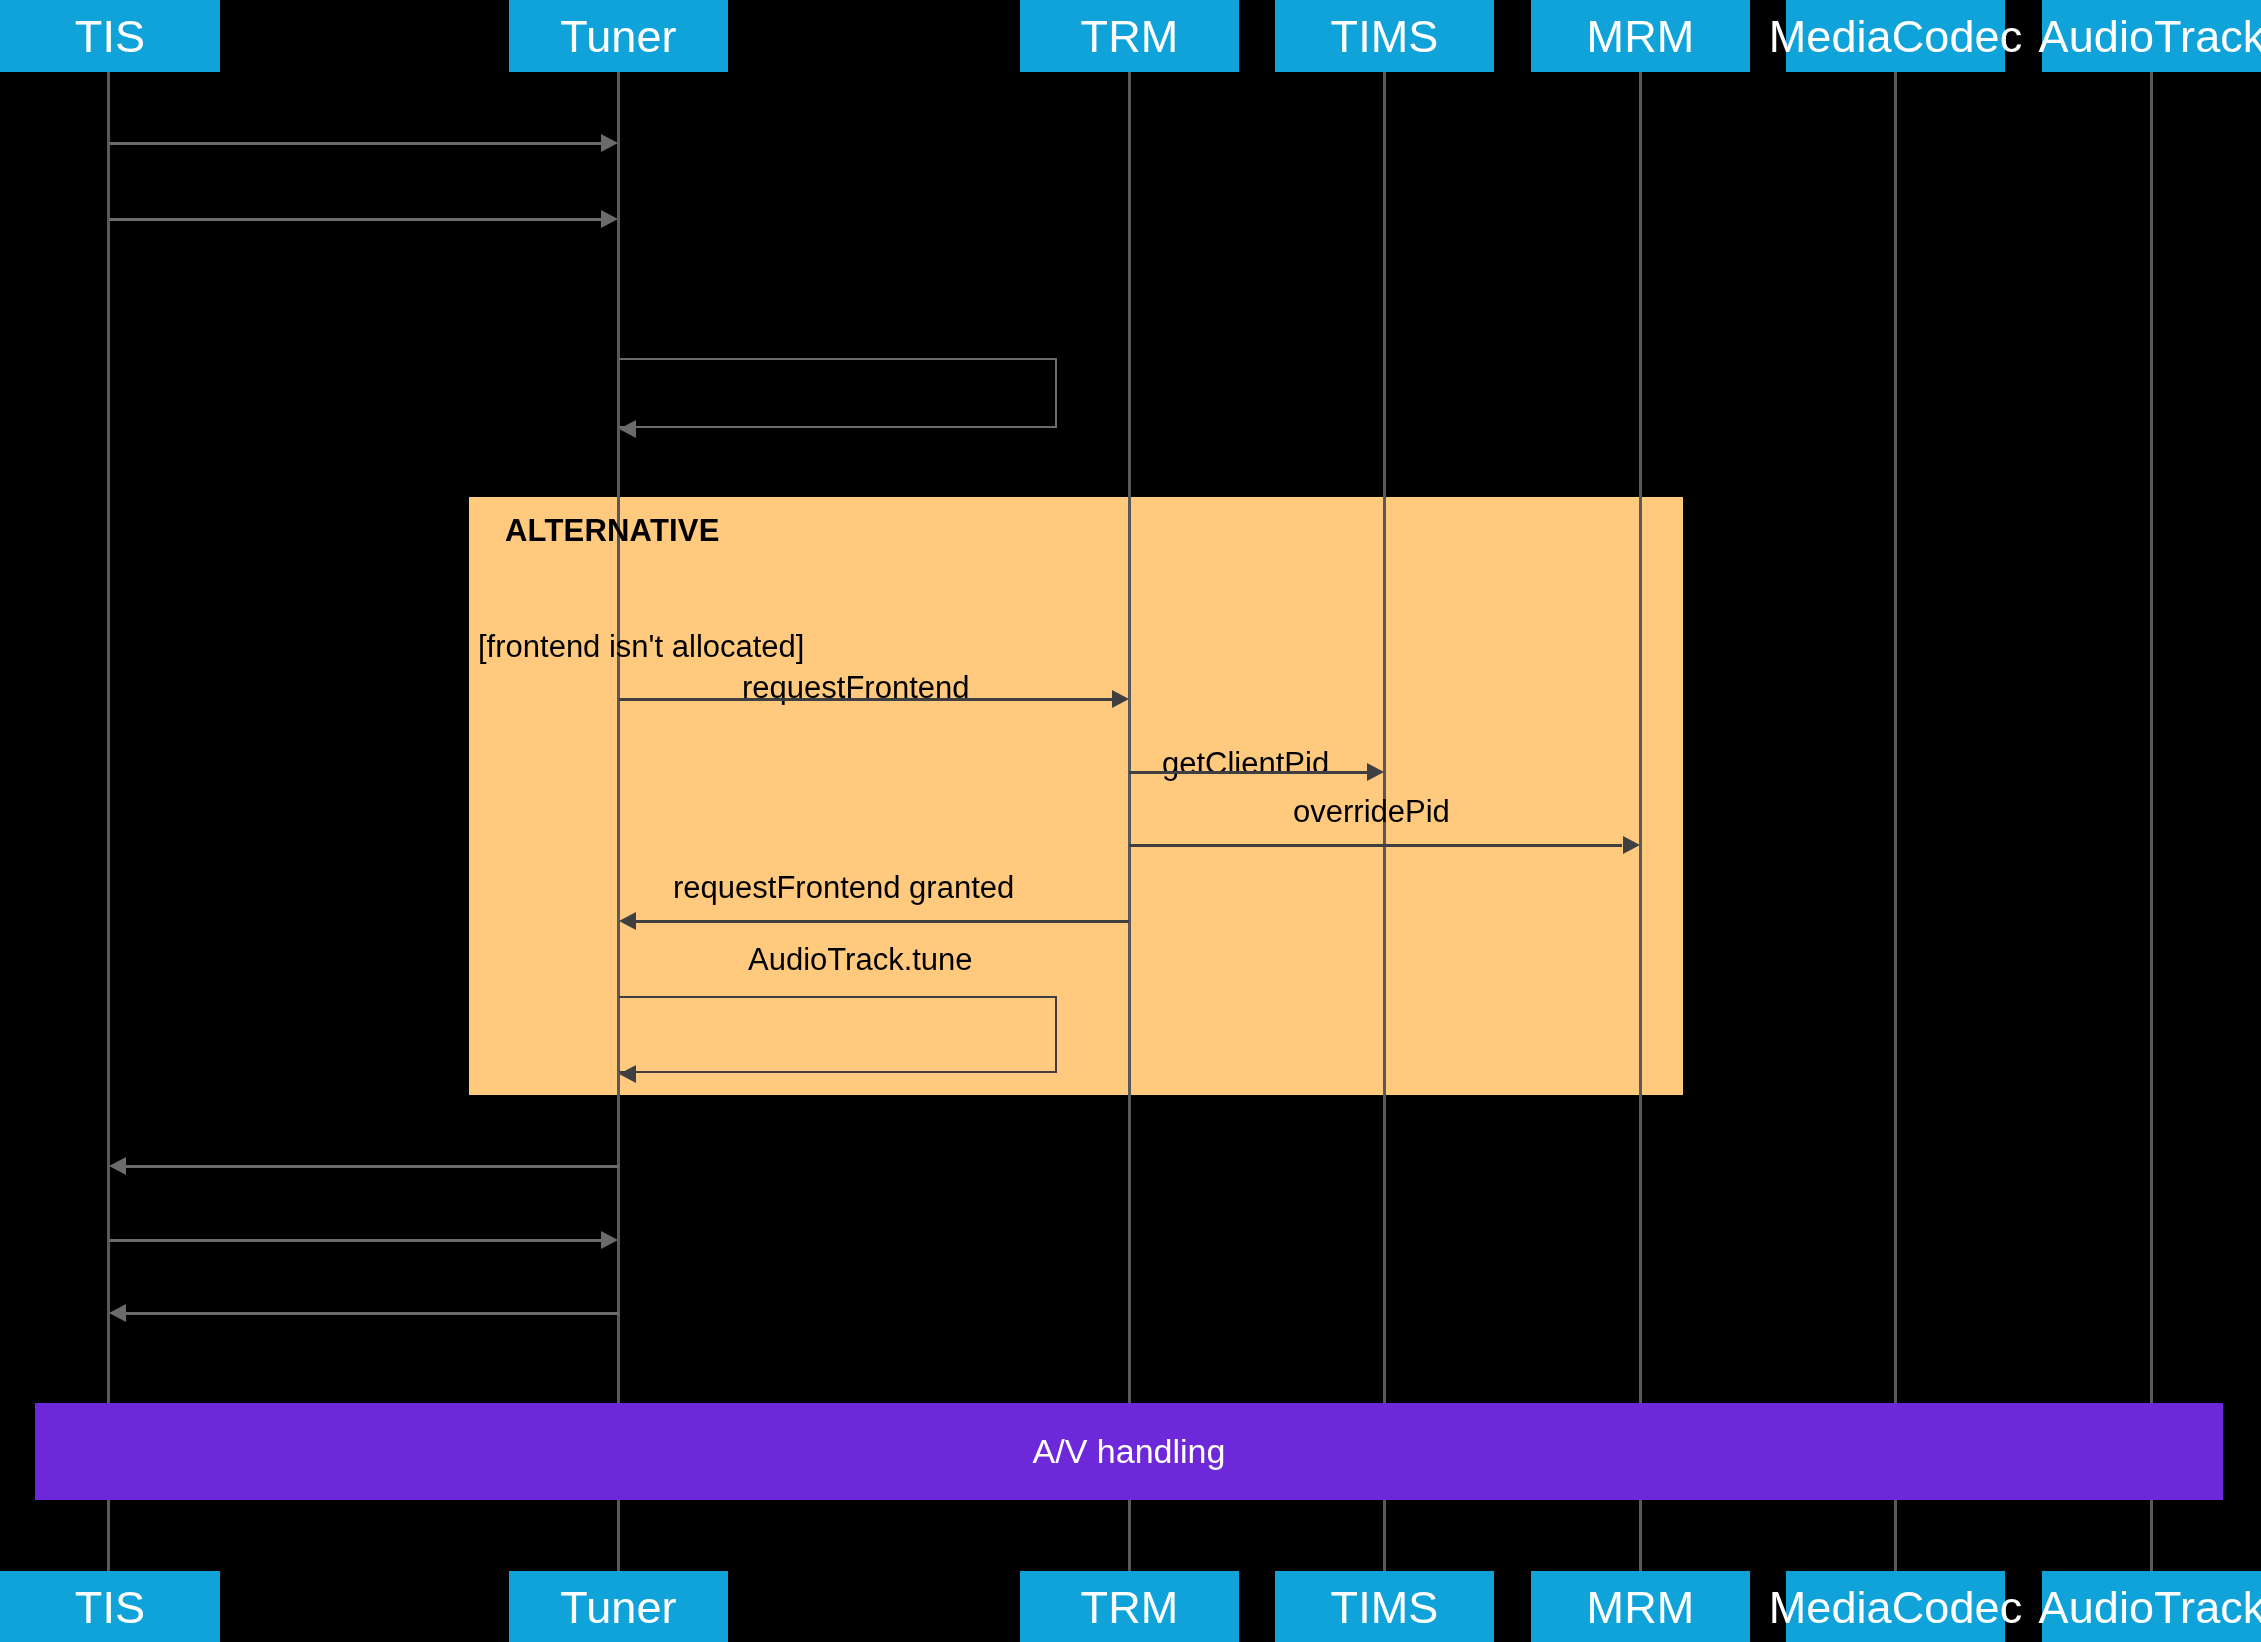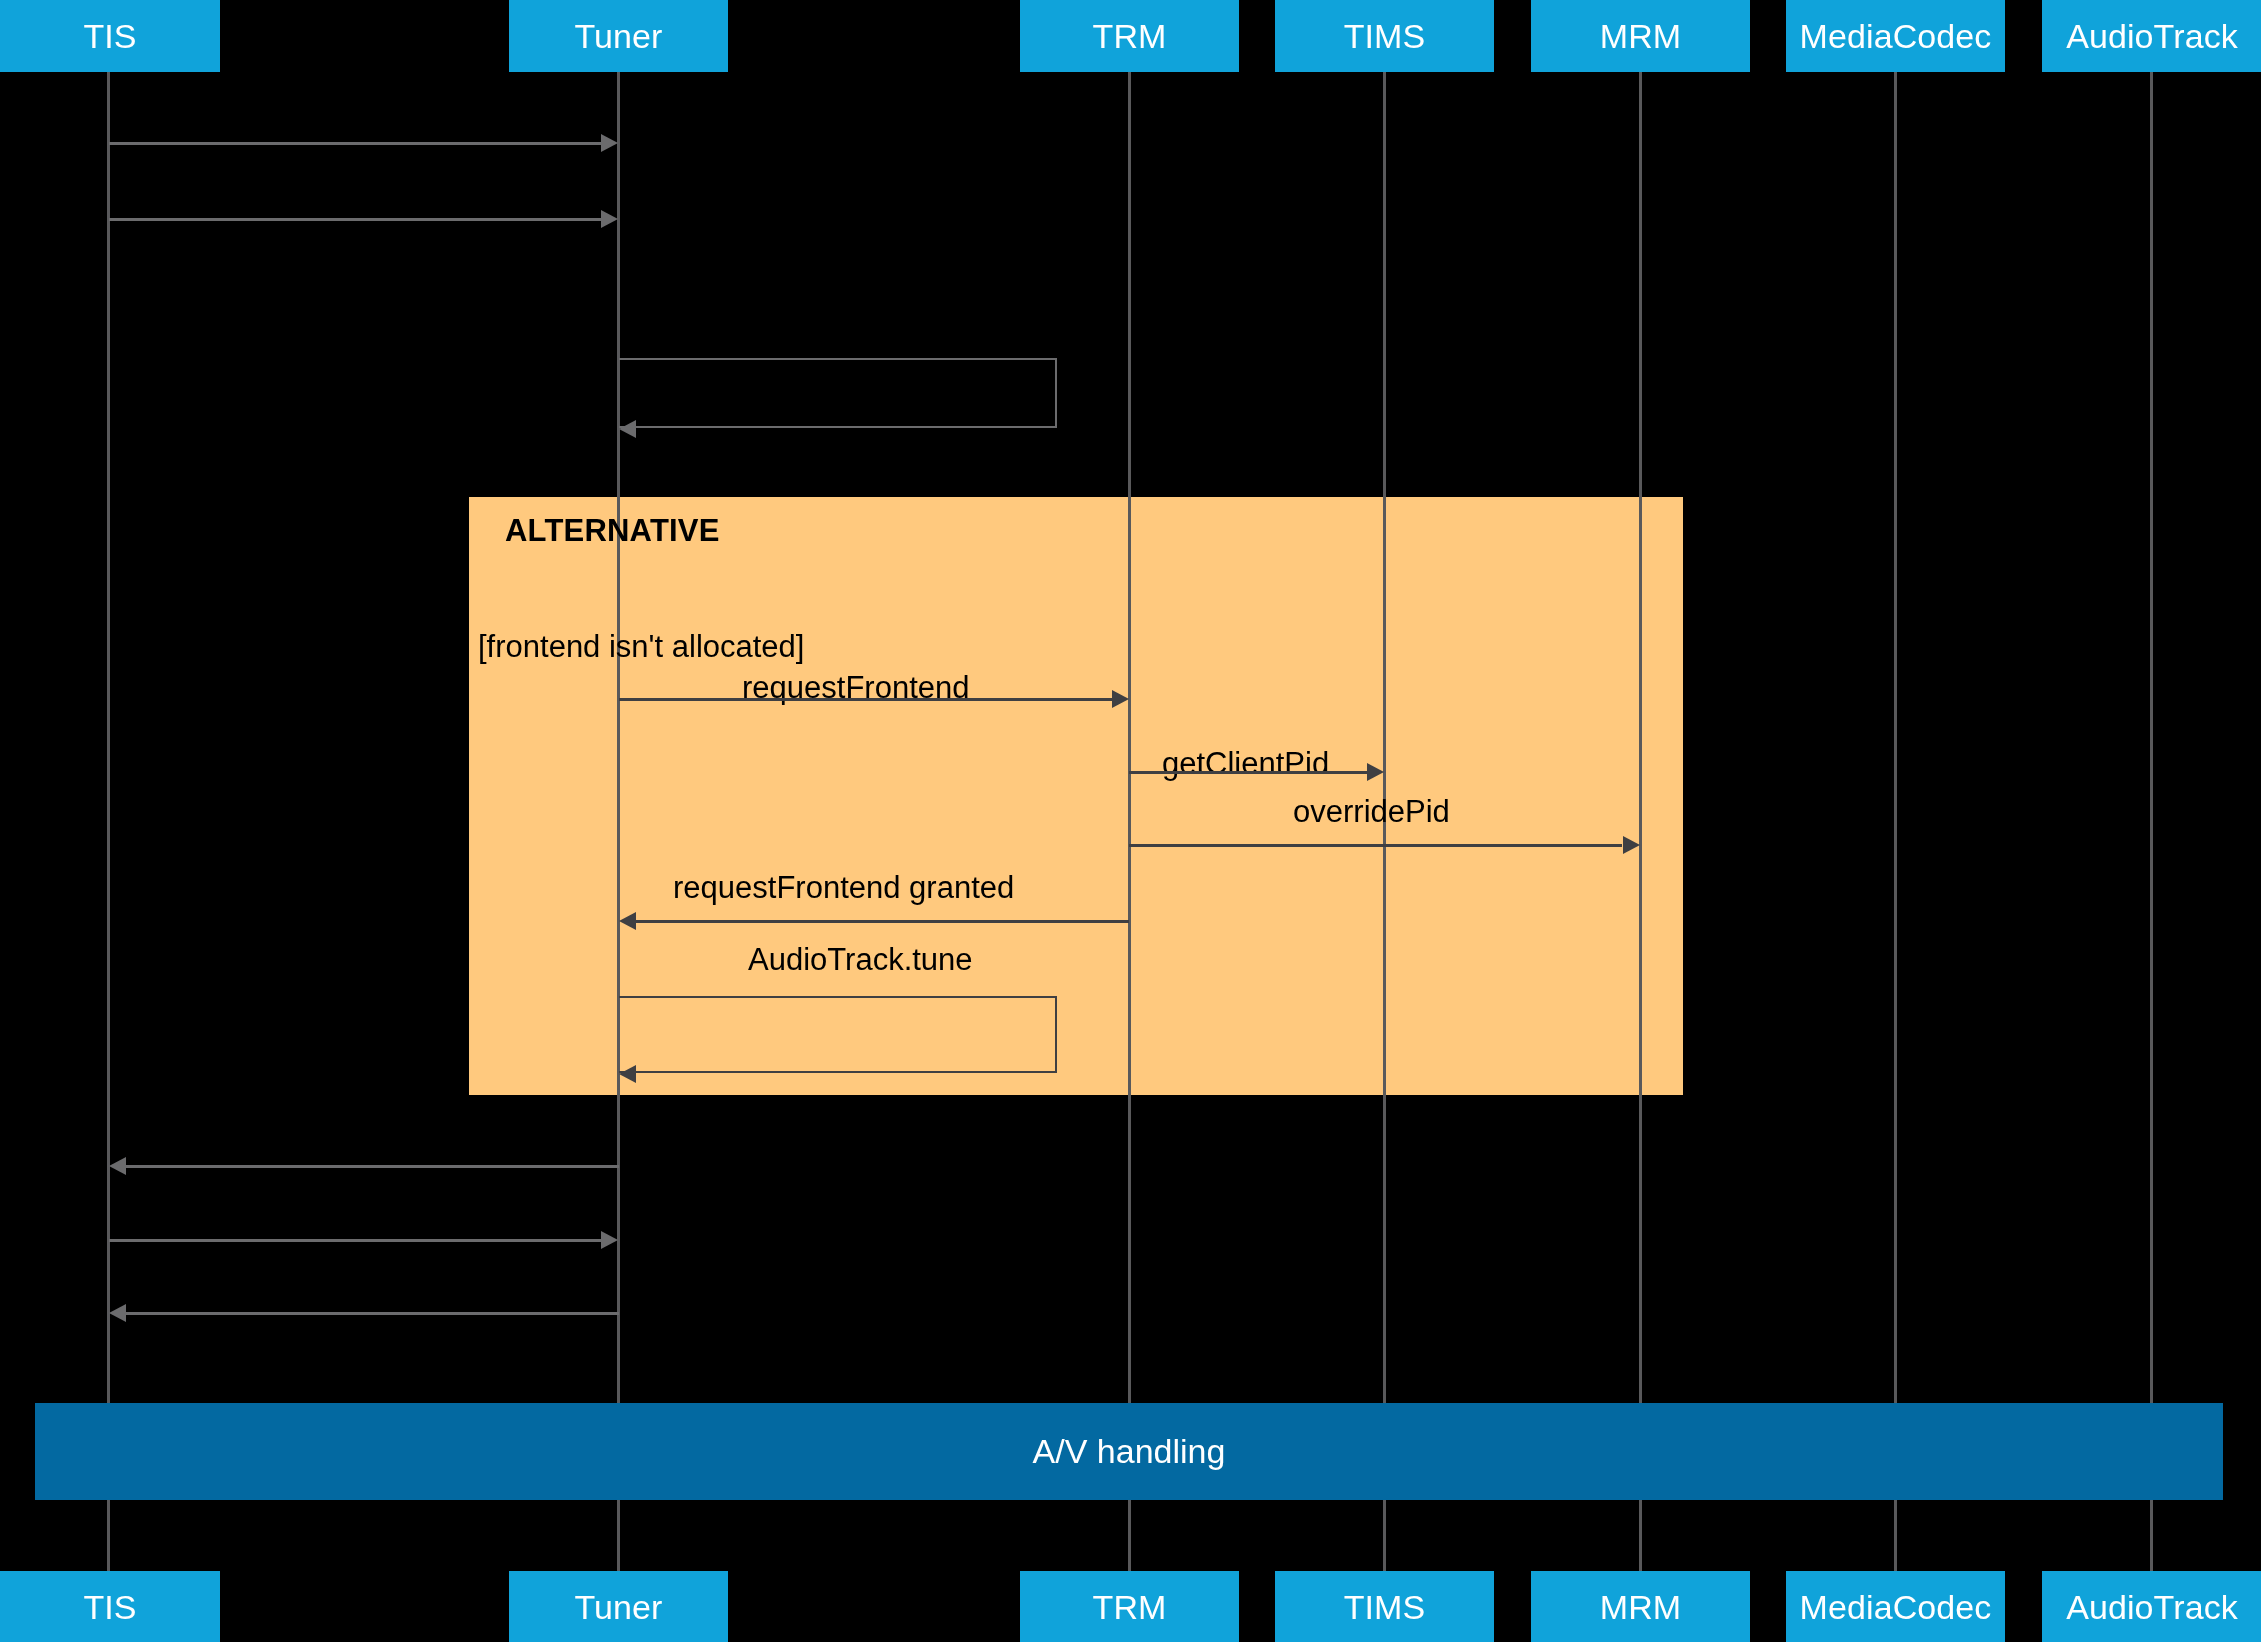--- a/index.html
+++ b/index.html
@@ -19,21 +19,21 @@
   }
 
   
   .participant-box {
     position: absolute;
     background: #10a3da;
     color: #ffffff;
     display: flex;
     align-items: center;
     justify-content: center;
-    font-size: 34px;
+    font-size: 45px;
     line-height: 1;
     letter-spacing: 0.1px;
     white-space: nowrap;
     box-sizing: border-box;
   }
 
   
   .lifeline {
     position: absolute;
     width: 2.9px;
@@ -98,21 +98,21 @@
     border-right: 2.9px solid;
     border-bottom: 2.9px solid;
     border-left: none;
   }
   .self-call.dark { border-color: #3f3f42; }
   .self-call.grey { border-color: #6b6b6d; }
 
   
   .band {
     position: absolute;
-    background: #0369a1;
+    background: #6d28d9;
     color: #ffffff;
     display: flex;
     align-items: center;
     justify-content: center;
     font-size: 34px;
     white-space: nowrap;
     box-sizing: border-box;
   }
 </style>
 </head>

